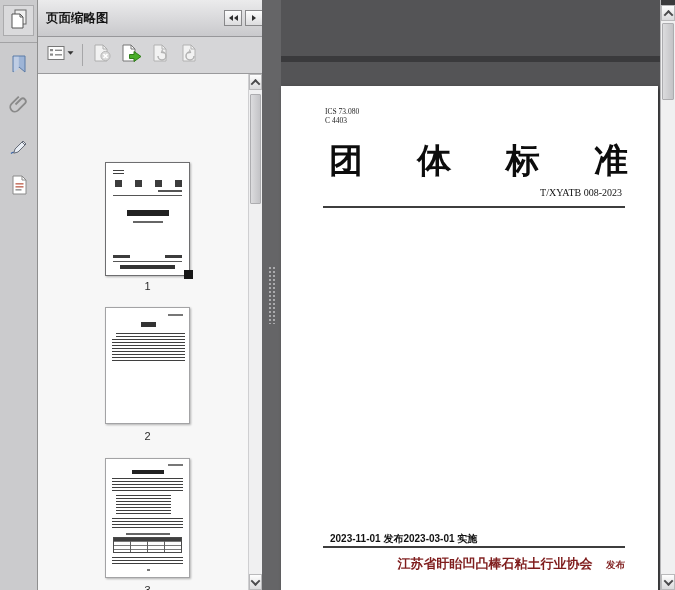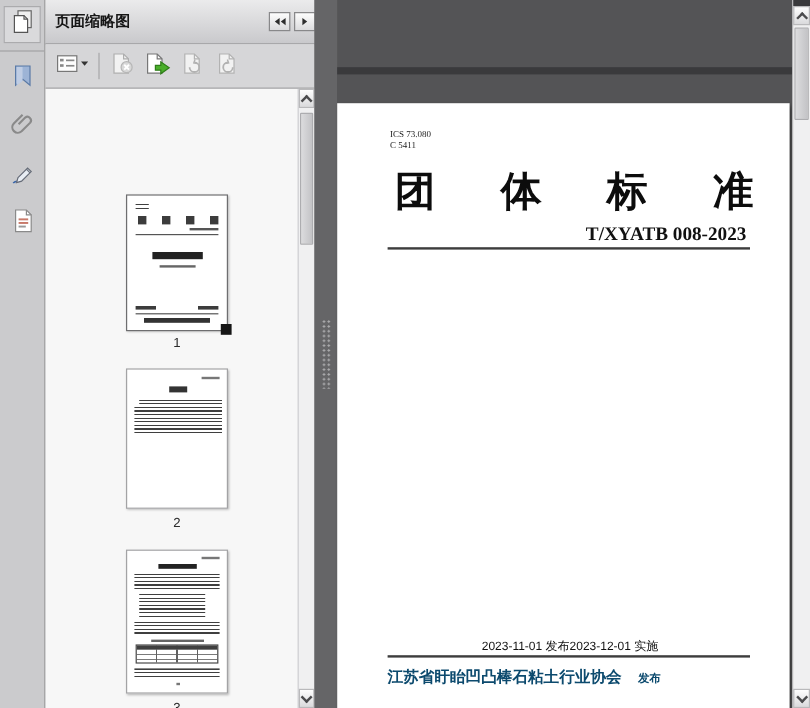--- a/index.html
+++ b/index.html
@@ -61,30 +61,30 @@
 
   
   .doc-area{position:absolute;left:281px;top:16px;width:379px;height:590px;background:#545456;margin-top:40px;}
   .doc-topband{position:absolute;left:0;top:0;width:100%;height:6px;background:#3a3a3c;}
   .page{position:absolute;left:0;top:30px;width:377px;height:530px;background:#fff;
         box-shadow:2px 2px 4px rgba(0,0,0,.45);}
   .serif{font-family:"Liberation Serif",serif;}
   .ics{position:absolute;left:44px;top:21px;font-size:7.5px;line-height:9px;color:#1d1d1d;}
   .bigtitle{position:absolute;left:48px;top:56px;width:299px;display:flex;justify-content:space-between;
       font-size:34px;line-height:38px;font-weight:bold;color:#0c0c0c;}
-  .stdnum{position:absolute;right:36px;top:101px;font-size:16px;font-weight:bold;color:#111;}
+  .stdnum{position:absolute;right:36px;top:101px;font-size:10px;font-weight:normal;color:#111;}
   .rule{position:absolute;left:42px;width:302px;height:2px;background:#3d3d3d;}
   .title-cn{position:absolute;left:42px;top:198px;width:302px;text-align:center;
       font-size:21px;font-weight:bold;color:#000;}
   .title-en{position:absolute;left:42px;top:242px;width:302px;text-align:center;
       font-size:9px;font-weight:bold;color:#111;}
-  .dates{position:absolute;left:49px;top:446px;width:290px;display:flex;justify-content:center;
-      font-size:10px;font-weight:normal;color:#111;}
-  .org{position:absolute;left:42px;top:469px;width:302px;text-align:left;
-      font-size:13px;font-weight:bold;color:#0c4a6e;}
+  .dates{position:absolute;left:49px;top:446px;width:290px;display:flex;justify-content:flex-start;
+      font-size:10px;font-weight:bold;color:#111;}
+  .org{position:absolute;left:42px;top:469px;width:302px;text-align:right;
+      font-size:13px;font-weight:bold;color:#7f1d1d;}
   .org .suffix{font-size:9.5px;margin-left:10px;}
 </style>
 </head>
 <body>
 
 <div id="app">
 
   <div class="sidebar">
     <div class="side-btn active" style="top:5px">
       <span>
@@ -258,42 +258,42 @@
   <div class="splitter">
     <div class="grip"></div>
   </div>
 
   <div class="doc-area">
     <div class="doc-topband"></div>
 
     <div class="page">
       <div class="ics serif">
         <div>ICS 73.080</div>
-        <div>C 5411</div>
+        <div>C 4403</div>
       </div>
 
       <div class="bigtitle serif">
         <span>团</span>
         <span>体</span>
         <span>标</span>
         <span>准</span>
       </div>
 
       <div class="stdnum serif">T/XYATB 008-2023</div>
 
       <div class="rule" style="top:120px"></div>
 
 
       <div class="dates">
         <span>
           <span>2023-11-01</span>
           <span>发布</span>
         </span>
         <span>
-          <span>2023-12-01</span>
+          <span>2023-03-01</span>
           <span>实施</span>
         </span>
       </div>
 
       <div class="rule" style="top:460px"></div>
 
       <div class="org">
         <span>江苏省盱眙凹凸棒石粘土行业协会</span>
         <span class="suffix">发布</span>
       </div>

